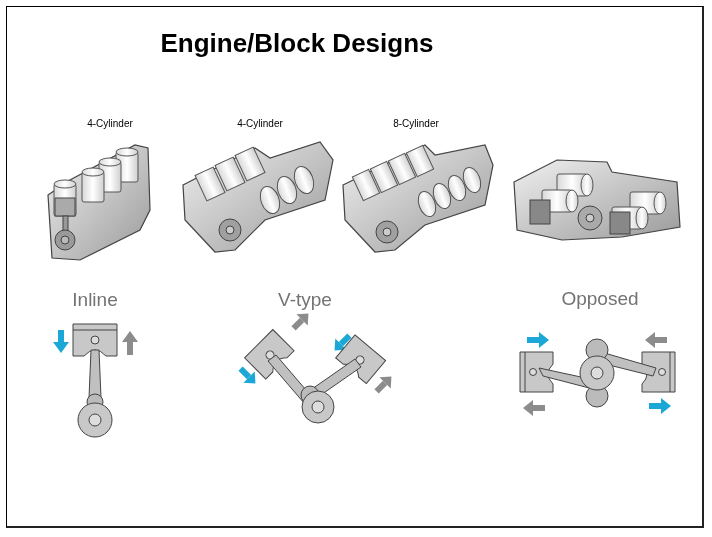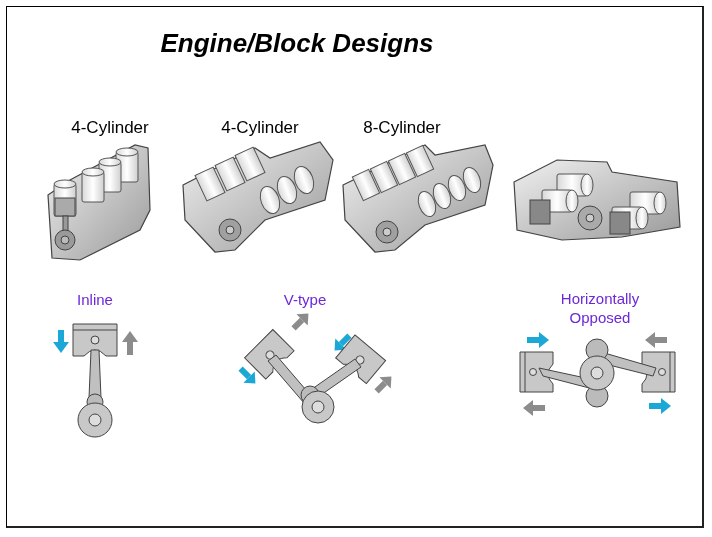--- a/index.html
+++ b/index.html
@@ -1,31 +1,31 @@
 <!DOCTYPE html>
 <html><head>
 <meta charset="utf-8">
 <style>
   html,body{margin:0;padding:0;background:#fff;}
   body{width:712px;height:537px;position:relative;overflow:hidden;font-family:"Liberation Sans",sans-serif;}
   .frame{position:absolute;left:6px;top:6px;width:698px;height:522px;border:1px solid #000;border-right:2px solid #222;border-bottom:2px solid #222;box-sizing:border-box;background:#fff;}
-  .title{position:absolute;left:0;width:594px;top:28px;text-align:center;font-weight:bold;font-size:26px;color:#000;font-style:italic;}
-  .lbl{position:absolute;font-size:17px;color:#000;text-align:center;white-space:nowrap;}
-  .lbl2{position:absolute;font-size:15px;color:#6d28d9;text-align:center;line-height:19px;}
+  .title{position:absolute;left:0;width:594px;top:28px;text-align:center;font-weight:bold;font-size:26px;color:#000;}
+  .lbl{position:absolute;font-size:10px;color:#000;text-align:center;white-space:nowrap;}
+  .lbl2{position:absolute;font-size:19px;color:#737373;text-align:center;line-height:19px;}
   svg{position:absolute;overflow:visible;}
 </style>
 </head>
 <body>
 
 <div class="frame"></div>
 <div class="title">Engine/Block Designs</div>
 
 <div class="lbl" style="left:55px;top:118px;width:110px;">4-Cylinder</div>
 <div class="lbl" style="left:205px;top:118px;width:110px;">4-Cylinder</div>
-<div class="lbl" style="left:347px;top:118px;width:110px;">8-Cylinder</div>
+<div class="lbl" style="left:361px;top:118px;width:110px;">8-Cylinder</div>
 
 <svg style="left:40px;top:140px" width="120" height="125" viewBox="0 0 120 125">
   <defs>
     <linearGradient id="blk" x1="0" y1="0" x2="1" y2="1">
         <stop offset="0" stop-color="#f0f0f0"></stop>
         <stop offset="1" stop-color="#9a9a9a"></stop>
       </linearGradient>
     <linearGradient id="cyl" x1="0" y1="0" x2="1" y2="0">
         <stop offset="0" stop-color="#d8d8d8"></stop>
         <stop offset=".5" stop-color="#fff"></stop>
@@ -93,21 +93,20 @@
   </g>
   <rect x="18" y="48" width="20" height="24" fill="#888" stroke="#444"></rect>
   <rect x="98" y="60" width="20" height="22" fill="#888" stroke="#444"></rect>
   <circle cx="78" cy="66" r="12" fill="#aaa" stroke="#444"></circle>
     <circle cx="78" cy="66" r="4" fill="#ccc" stroke="#444"></circle>
 </svg>
 
 <div class="lbl2" style="left:45px;top:290px;width:100px;">Inline</div>
 <div class="lbl2" style="left:255px;top:290px;width:100px;text-align:center;">V-type</div>
 <div class="lbl2" style="left:535px;top:289px;width:130px;">
-  <div>Horizontally</div>
   <div>Opposed</div>
 </div>
 
 <svg style="left:50px;top:320px" width="100" height="120" viewBox="0 0 100 120">
   <g>
       <rect x="8" y="10" width="6" height="14" fill="#1ba8d6"></rect>
       <polygon points="3,22 19,22 11,33" fill="#1ba8d6"></polygon>
     </g>
   <g>
       <rect x="77" y="20" width="6" height="15" fill="#8c8c8c"></rect>

